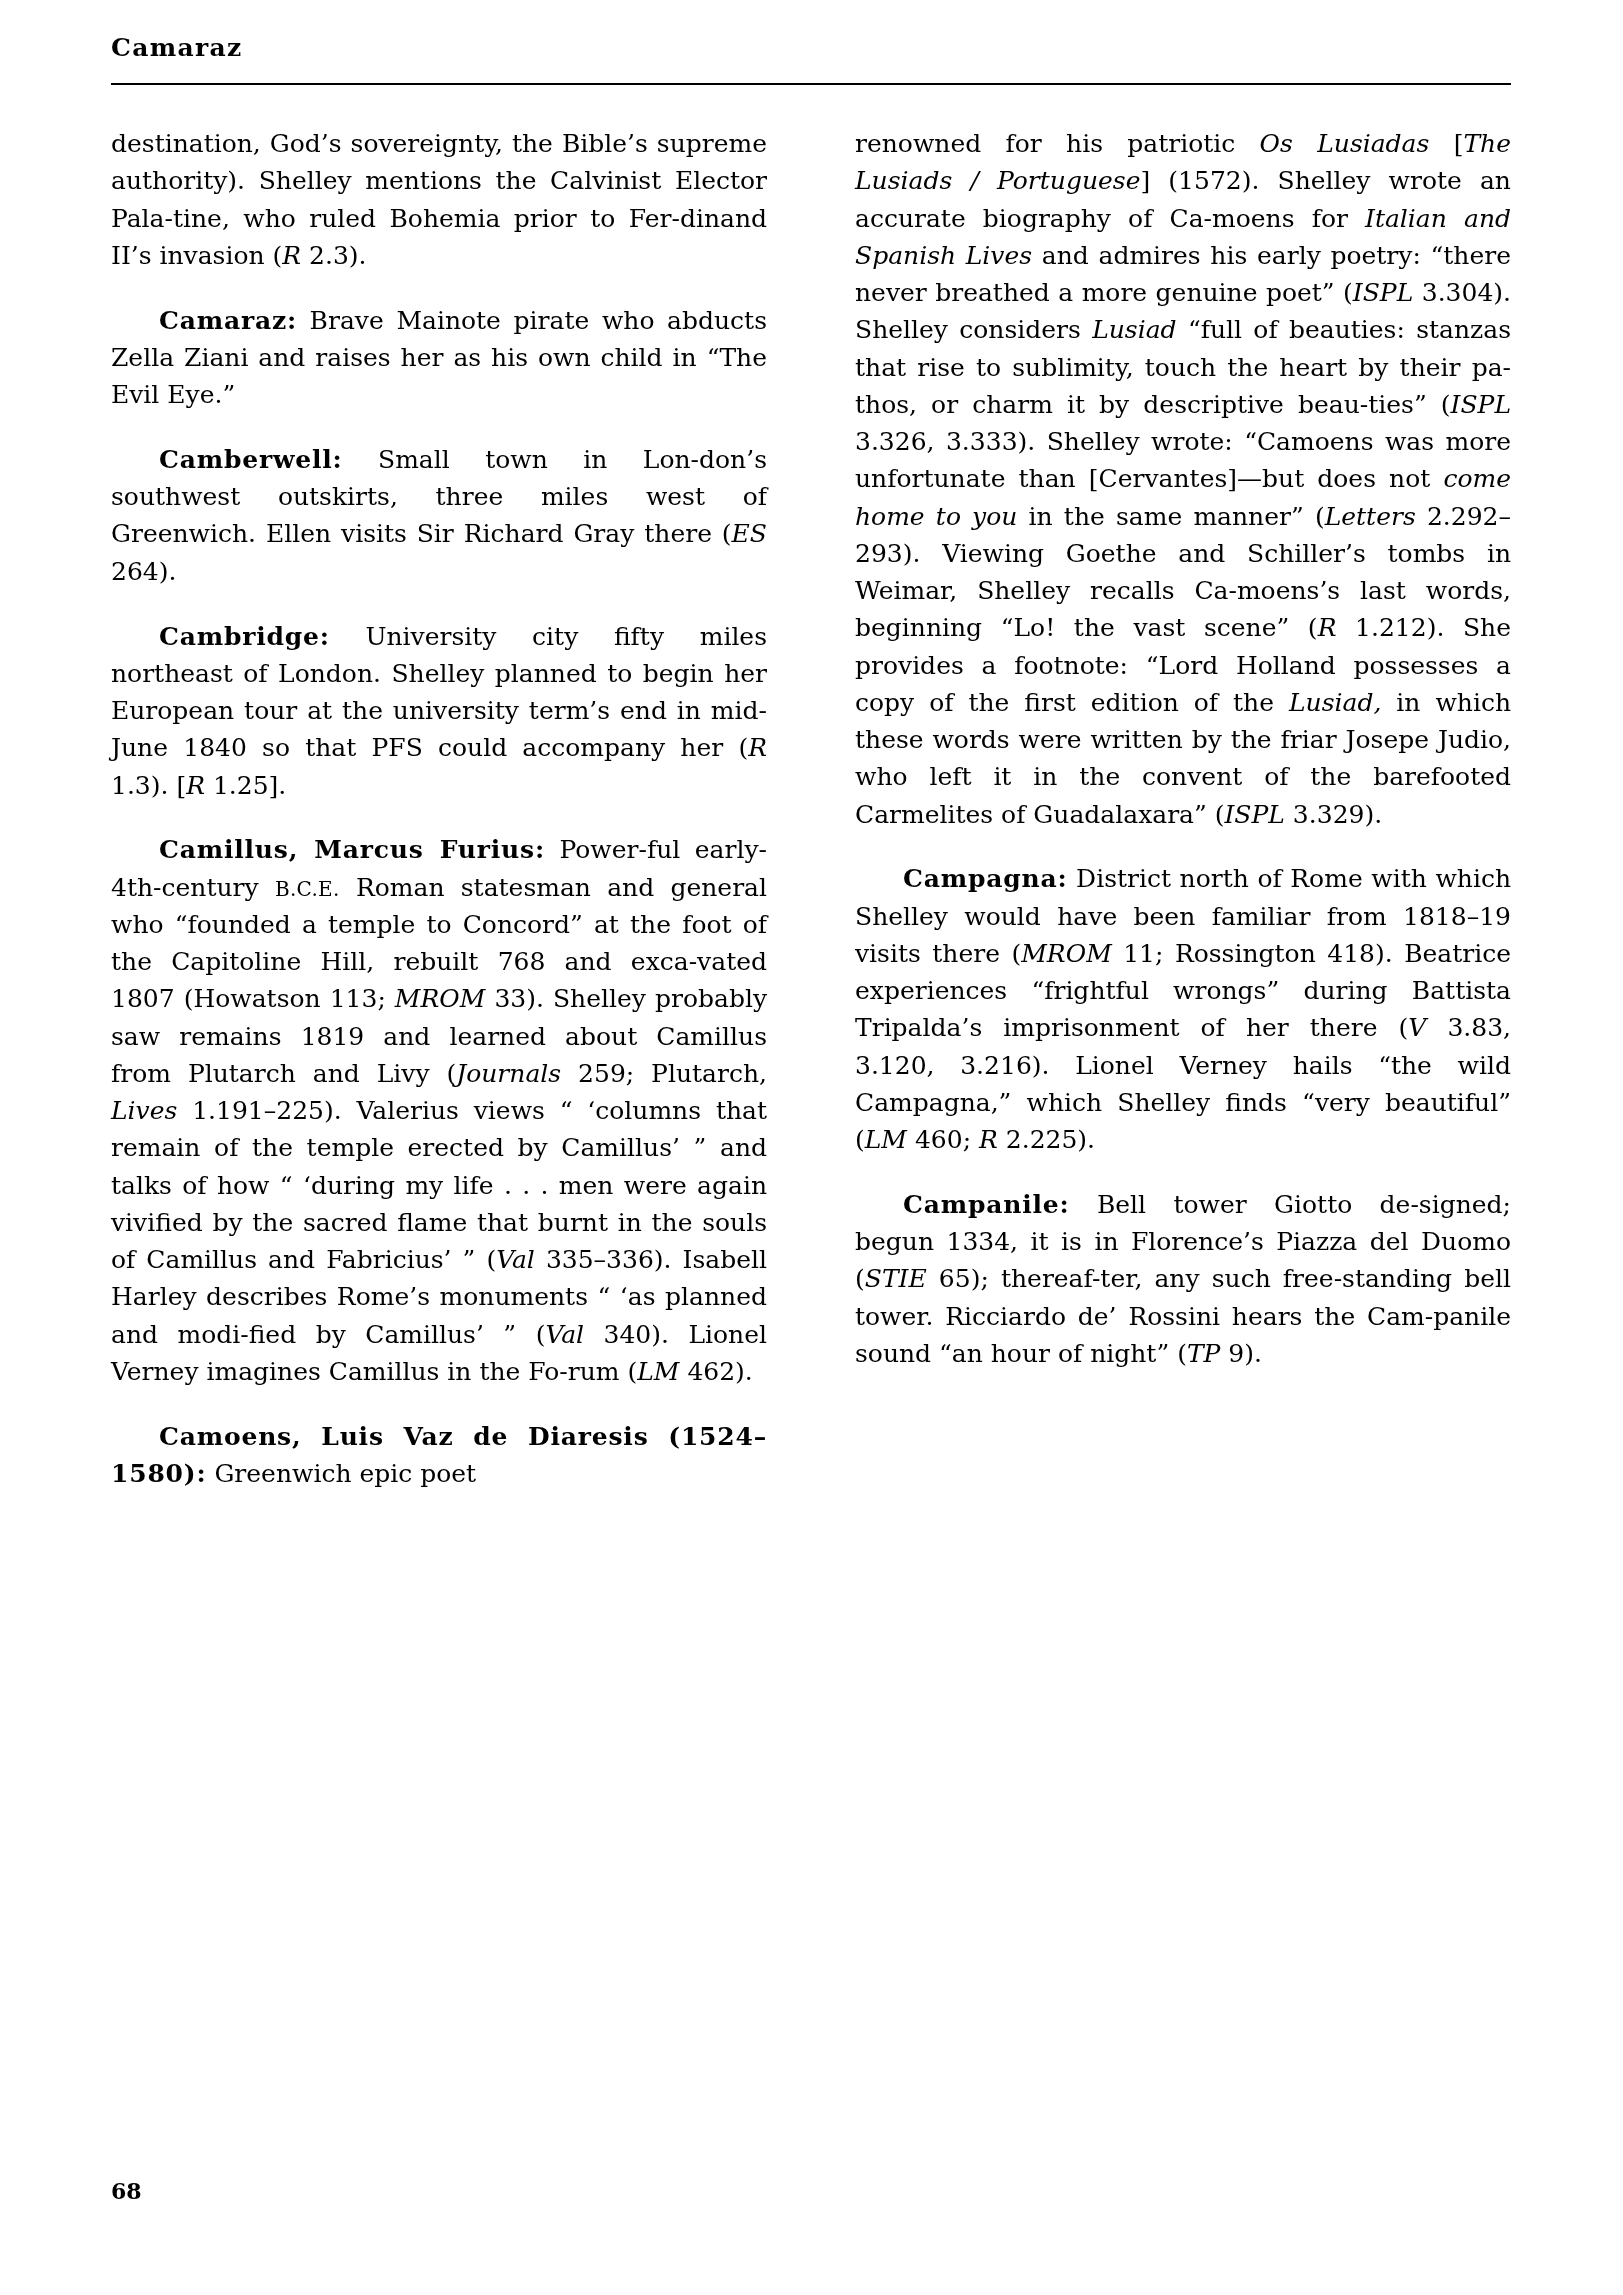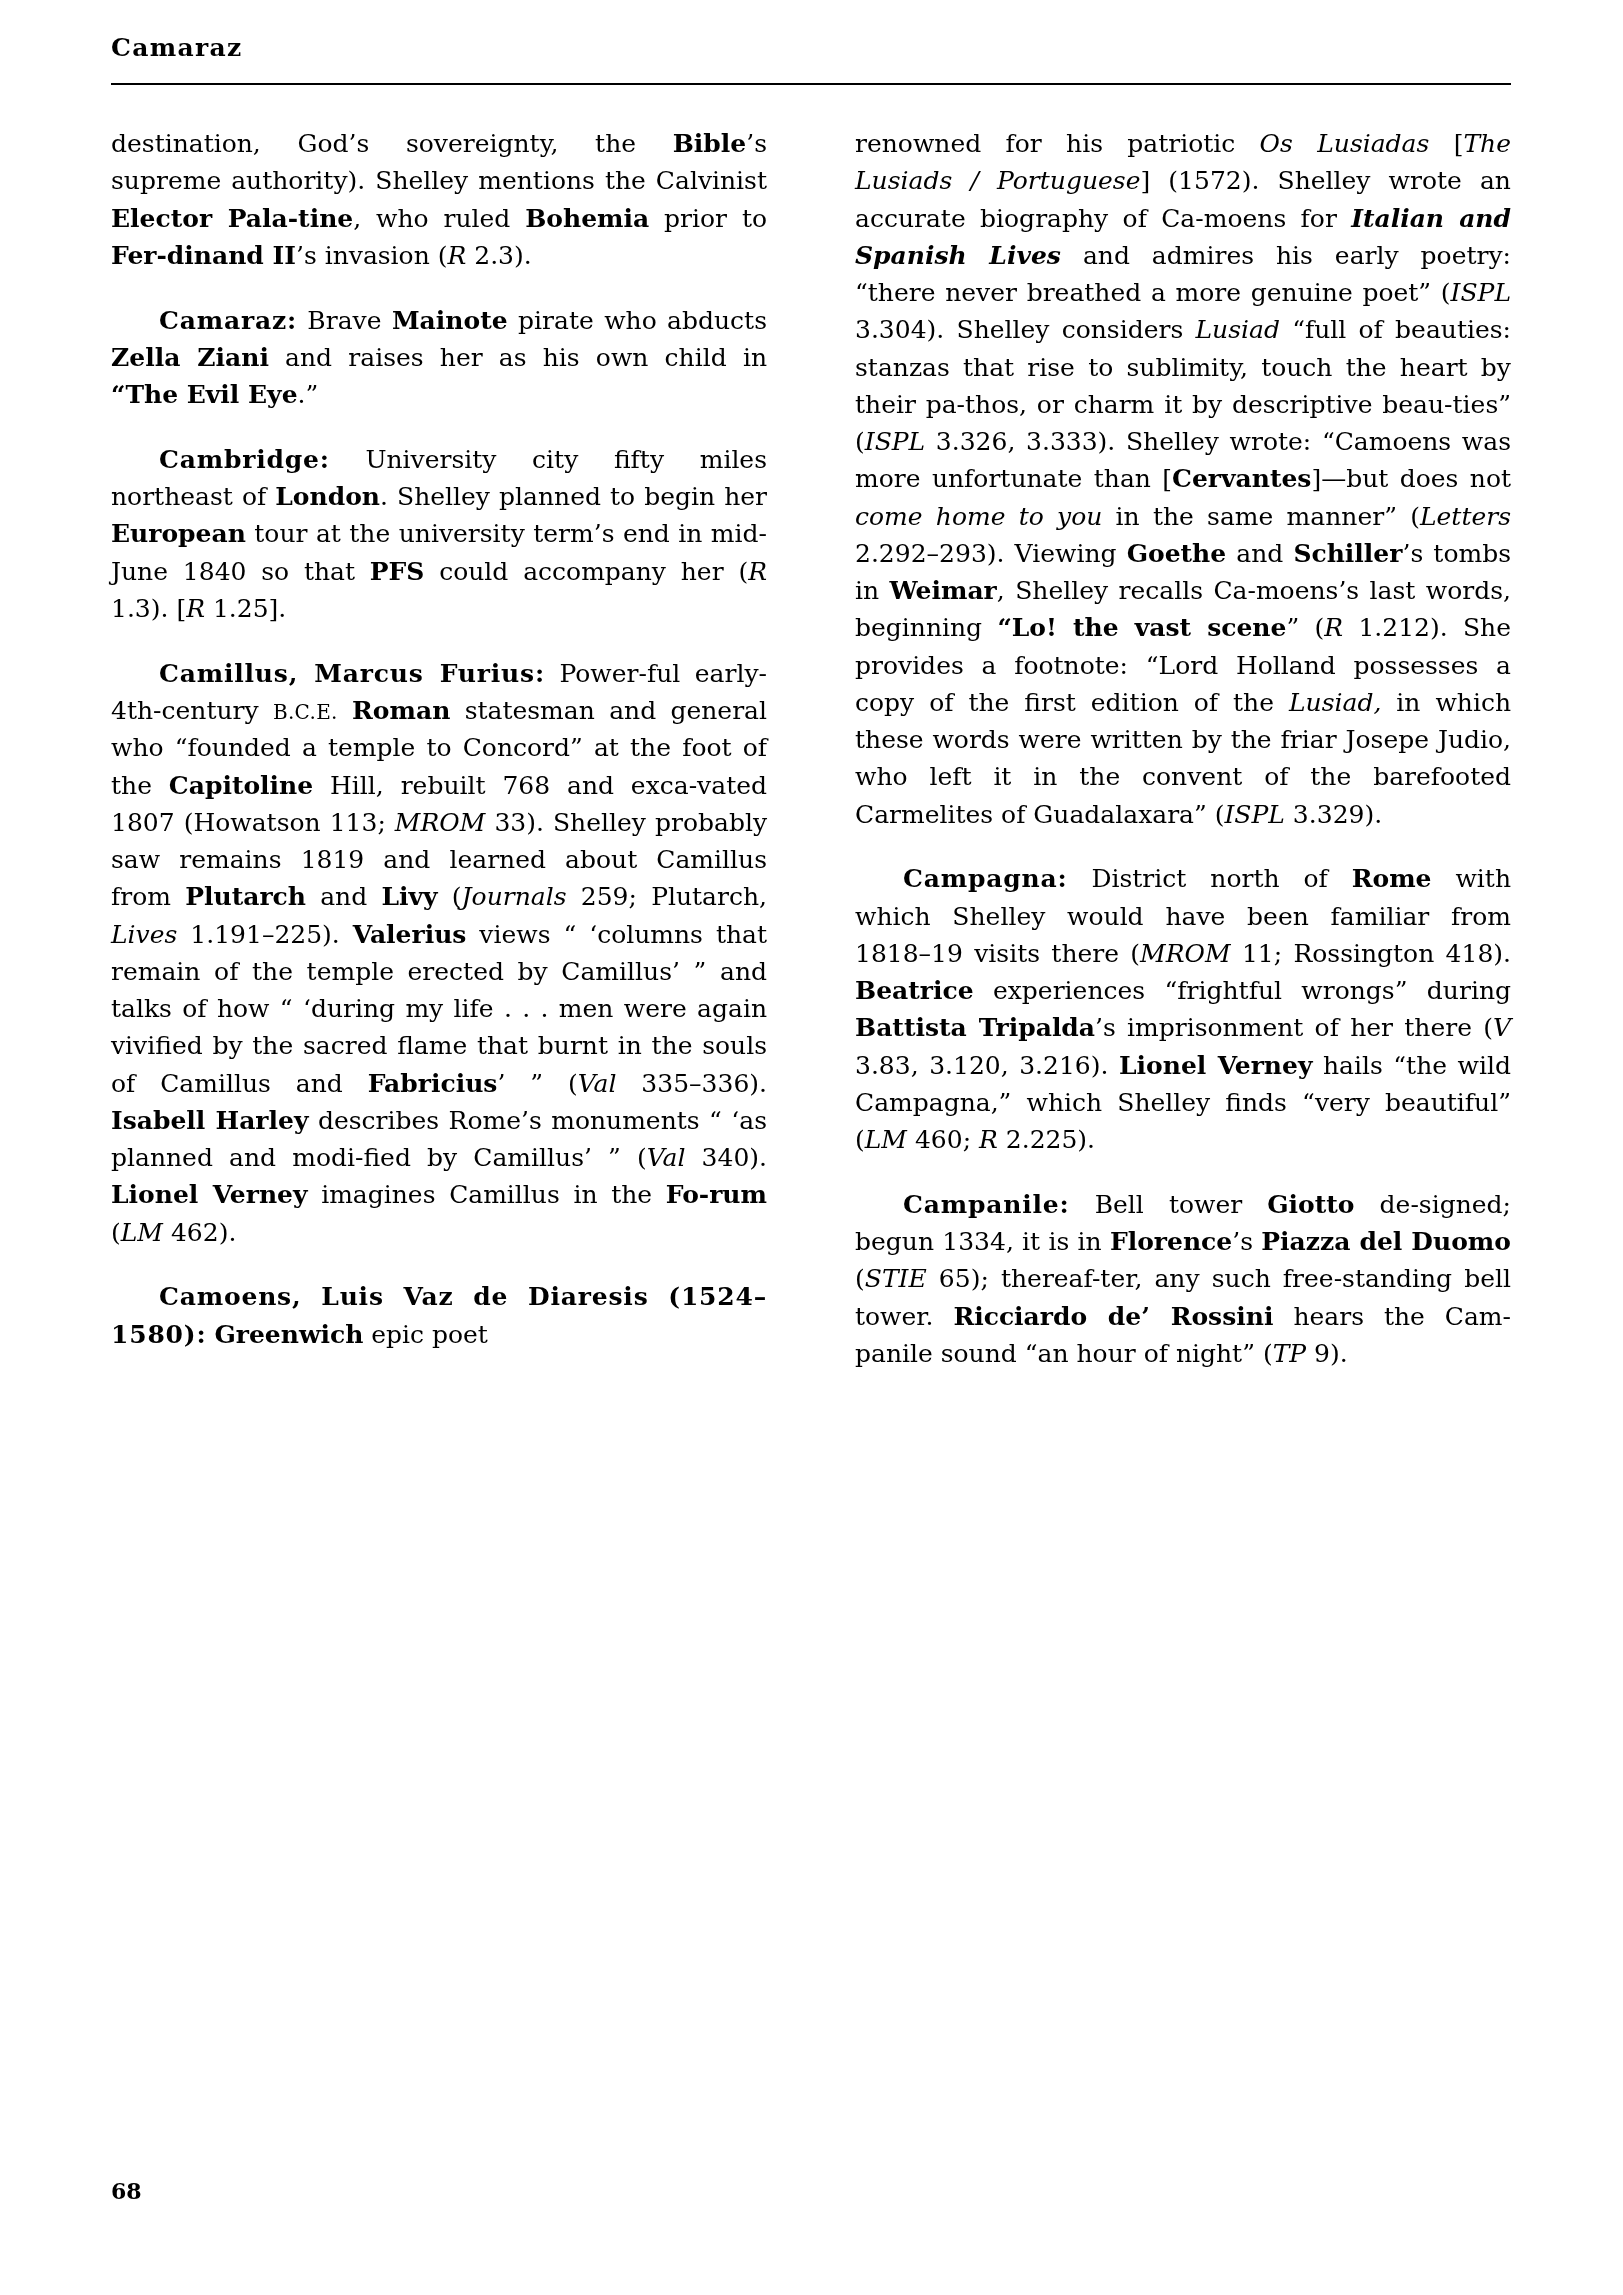--- a/index.html
+++ b/index.html
@@ -59,21 +59,21 @@
     text-align: justify;
     text-justify: inter-word;
     hyphens: manual;
   }
   p.entry:last-child { margin-bottom: 0; }
   .hw {
     font-weight: bold;
     letter-spacing: 0.8px;
     margin-left: 48px;
   }
-  b { font-weight: bold; }
+  b { font-weight: normal; }
   i { font-style: italic; }
   .sc {
     font-size: 20px;
     letter-spacing: 0.3px;
   }
   .folio {
     position: absolute;
     left: 111px;
     top: 2178px;
     font-family: "DejaVu Serif", serif;
@@ -87,20 +87,21 @@
 <div class="page">
 
   <div class="running-head">Camaraz</div>
   <div class="rule"></div>
 
   <div class="columns">
 
     <div class="col">
       <p class="entry">destination, God’s sovereignty, the <b>Bible</b>’s supreme authority). Shelley mentions the Calvinist <b>Elector Pala-tine</b>, who ruled <b>Bohemia</b> prior to <b>Fer-dinand II</b>’s invasion (<i>R</i> 2.3).</p>
       <p class="entry"><span class="hw">Camaraz:</span> Brave <b>Mainote</b> pirate who abducts <b>Zella Ziani</b> and raises her as his own child in <b>“The Evil Eye</b>.”</p>
+      <p class="entry"><span class="hw">Camberwell:</span> Small town in <b>Lon-don</b>’s southwest outskirts, three miles west of <b>Greenwich</b>. <b>Ellen</b> visits <b>Sir Richard Gray</b> there (<i>ES</i> 264).</p>
       <p class="entry"><span class="hw">Cambridge:</span> University city fifty miles northeast of <b>London</b>. Shelley planned to begin her <b>European</b> tour at the university term’s end in mid-June 1840 so that <b>PFS</b> could accompany her (<i>R</i> 1.3). [<i>R</i> 1.25].</p>
       <p class="entry"><span class="hw">Camillus, Marcus Furius:</span> Power-ful early-4th-century <span class="sc">B.C.E.</span> <b>Roman</b> statesman and general who “founded a temple to Concord” at the foot of the <b>Capitoline</b> Hill, rebuilt 768 and exca-vated 1807 (Howatson 113; <i>MROM</i> 33). Shelley probably saw remains 1819 and learned about Camillus from <b>Plutarch</b> and <b>Livy</b> (<i>Journals</i> 259; Plutarch, <i>Lives</i> 1.191–225). <b>Valerius</b> views “ ‘columns that remain of the temple erected by Camillus’ ” and talks of how “ ‘during my life . . . men were again vivified by the sacred flame that burnt in the souls of Camillus and <b>Fabricius</b>’ ” (<i>Val</i> 335–336). <b>Isabell Harley</b> describes Rome’s monuments “ ‘as planned and modi-fied by Camillus’ ” (<i>Val</i> 340). <b>Lionel Verney</b> imagines Camillus in the <b>Fo-rum</b> (<i>LM</i> 462).</p>
       <p class="entry"><span class="hw">Camoens, Luis Vaz de Diaresis (1524–1580):</span> <b>Greenwich</b> epic poet</p>
     </div>
 
     <div class="col">
       <p class="entry">renowned for his patriotic <i>Os Lusiadas</i> [<i>The Lusiads / Portuguese</i>] (1572). Shelley wrote an accurate biography of Ca-moens for <b><i>Italian and Spanish Lives</i></b> and admires his early poetry: “there never breathed a more genuine poet” (<i>ISPL</i> 3.304). Shelley considers <i>Lusiad</i> “full of beauties: stanzas that rise to sublimity, touch the heart by their pa-thos, or charm it by descriptive beau-ties” (<i>ISPL</i> 3.326, 3.333). Shelley wrote: “Camoens was more unfortunate than [<b>Cervantes</b>]—but does not <i>come home to you</i> in the same manner” (<i>Letters</i> 2.292–293). Viewing <b>Goethe</b> and <b>Schiller</b>’s tombs in <b>Weimar</b>, Shelley recalls Ca-moens’s last words, beginning <b>“Lo! the vast scene</b>” (<i>R</i> 1.212). She provides a footnote: “Lord Holland possesses a copy of the first edition of the <i>Lusiad,</i> in which these words were written by the friar Josepe Judio, who left it in the convent of the barefooted Carmelites of Guadalaxara” (<i>ISPL</i> 3.329).</p>
       <p class="entry"><span class="hw">Campagna:</span> District north of <b>Rome</b> with which Shelley would have been familiar from 1818–19 visits there (<i>MROM</i> 11; Rossington 418). <b>Beatrice</b> experiences “frightful wrongs” during <b>Battista Tripalda</b>’s imprisonment of her there (<i>V</i> 3.83, 3.120, 3.216). <b>Lionel Verney</b> hails “the wild Campagna,” which Shelley finds “very beautiful” (<i>LM</i> 460; <i>R</i> 2.225).</p>
       <p class="entry"><span class="hw">Campanile:</span> Bell tower <b>Giotto</b> de-signed; begun 1334, it is in <b>Florence</b>’s <b>Piazza del Duomo</b> (<i>STIE</i> 65); thereaf-ter, any such free-standing bell tower. <b>Ricciardo de’ Rossini</b> hears the Cam-panile sound “an hour of night” (<i>TP</i> 9).</p>
     </div>

